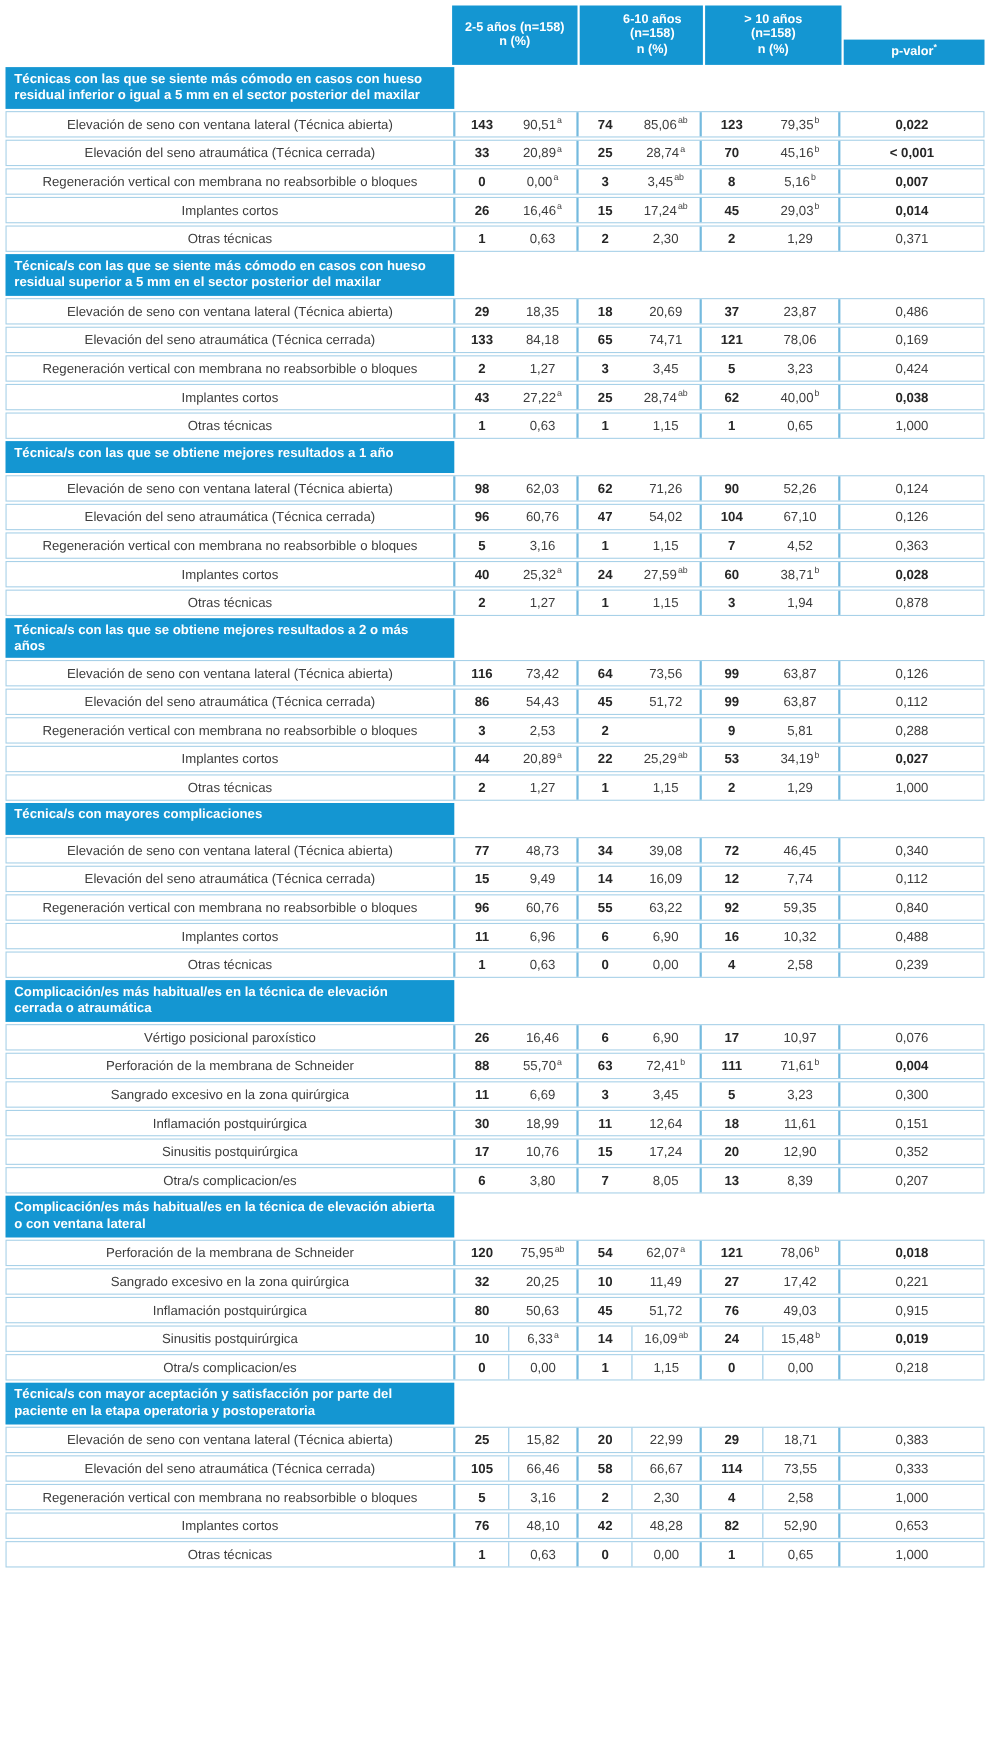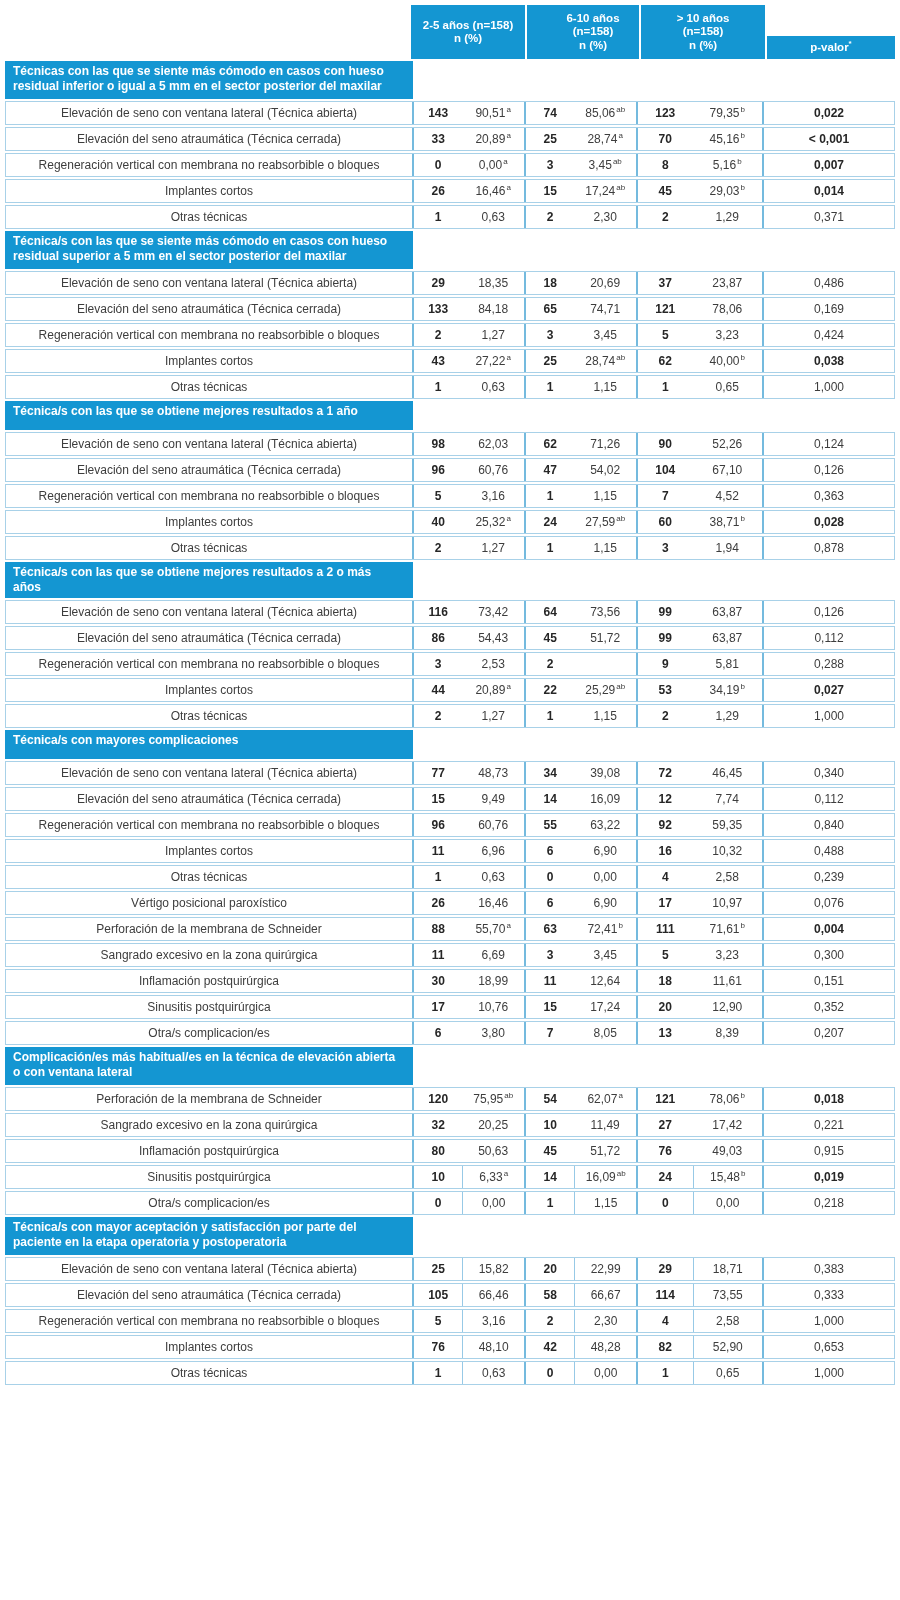--- a/index.html
+++ b/index.html
@@ -644,20 +644,23 @@
             </span>
           </div>
           <div class="cell group g3">
             <span class="n">4</span>
             <span class="pct">
               <span>2,58</span>
             </span>
           </div>
           <div class="cell pcell">0,239</div>
         </div>
+        <div class="section-header">
+          <span>Complicación/es más habitual/es en la técnica de elevación cerrada o atraumática</span>
+        </div>
         <div class="row">
           <div class="cell label">Vértigo posicional paroxístico</div>
           <div class="cell group g1">
             <span class="n">26</span>
             <span class="pct">
               <span>16,46</span>
             </span>
           </div>
           <div class="cell group g2">
             <span class="n">6</span>

